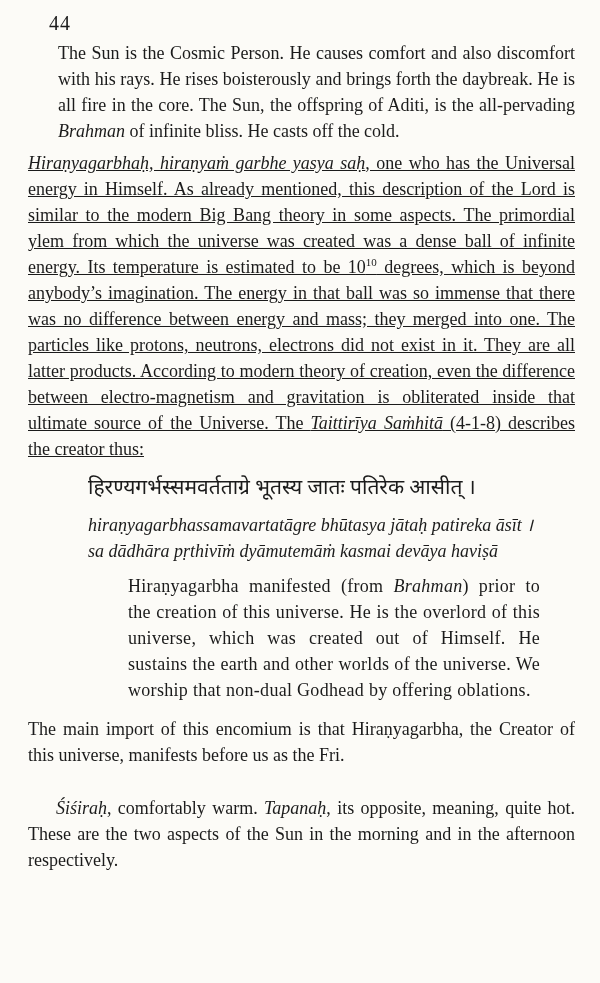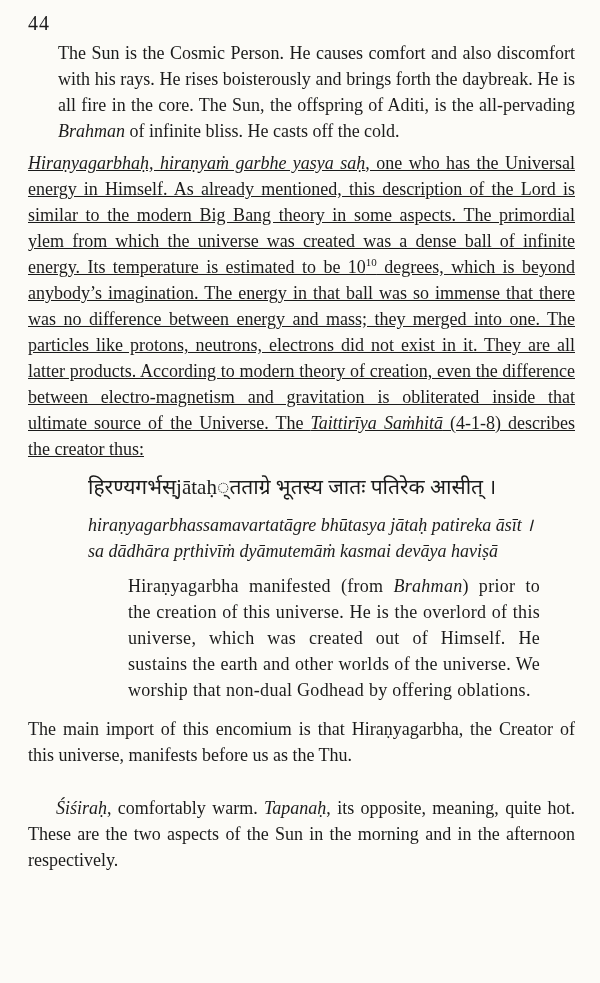--- a/index.html
+++ b/index.html
@@ -20,21 +20,21 @@
     padding: 10px 25px 0 28px;
     overflow: hidden;
   }
   .page-header {
     display: flex;
     justify-content: space-between;
     align-items: baseline;
     font-size: 20px;
     line-height: 26px;
   }
-  .page-number { font-style: normal; letter-spacing: 1px; }
+  .page-number { font-style: normal; letter-spacing: 1px; margin-left: 21px; }
   .running-title { font-style: italic; }
 
   p { margin: 0; text-align: justify; }
   .i { font-style: italic; }
   .sup { font-size: 11px; vertical-align: super; line-height: 0; }
 
   .intro-block {
     margin: 4px 0 0 30px;
   }
   .body-para {
@@ -76,27 +76,27 @@
 
   <div class="page-header">
     <span class="page-number">44</span>
   </div>
 
   <p class="intro-block"><span>The Sun is the Cosmic Person. He causes comfort and also discomfort with his rays. He rises boisterously and brings forth the daybreak. He is all fire in the core. The Sun, the offspring of Aditi, is the all-pervading </span><span class="i">Brahman</span><span> of infinite bliss. He casts off the cold.</span></p>
 
   <p class="body-para"><span class="i">Hiraṇyagarbhaḥ, hiraṇyaṁ garbhe yasya saḥ</span><span>, one who has the Universal energy in Himself. As already mentioned, this description of the Lord is similar to the modern Big Bang theory in some aspects. The primordial ylem from which the universe was created was a dense ball of infinite energy. Its temperature is estimated to be 10</span><sup class="sup">10</sup><span> degrees, which is beyond anybody’s imagination. The energy in that ball was so immense that there was no difference between energy and mass; they merged into one. The particles like protons, neutrons, electrons did not exist in it. They are all latter products. According to modern theory of creation, even the difference between electro-magnetism and gravitation is obliterated inside that ultimate source of the Universe. The </span><span class="i">Taittirīya Saṁhitā</span><span> (4-1-8) describes the creator thus:</span></p>
 
   <div class="sanskrit-verse">
-    <div>हिरण्यगर्भस्jātaḥ्तताग्रे भूतस्य जातः पतिरेक आसीत् ।</div>
+    <div>हिरण्यगर्भस्समवर्तताग्रे भूतस्य जातः पतिरेक आसीत् ।</div>
   </div>
 
   <div class="translit">
     <div>hiraṇyagarbhassamavartatāgre bhūtasya jātaḥ patireka āsīt ।</div>
     <div>sa dādhāra pṛthivīṁ dyāmutemāṁ kasmai devāya haviṣā</div>
   </div>
 
   <p class="translation-block"><span>Hiraṇyagarbha manifested (from </span><span class="i">Brahman</span><span>) prior to the creation of this universe. He is the overlord of this universe, which was created out of Himself. He sustains the earth and other worlds of the universe. We worship that non-dual Godhead by offering oblations.</span></p>
 
-  <p class="import-para"><span>The main import of this encomium is that Hiraṇyagarbha, the Creator of this universe, manifests before us as the Thu.</span></p>
+  <p class="import-para"><span>The main import of this encomium is that Hiraṇyagarbha, the Creator of this universe, manifests before us as the Fri.</span></p>
 
   <p class="sisirah-para"><span class="i">Śiśiraḥ</span><span>, comfortably warm. </span><span class="i">Tapanaḥ</span><span>, its opposite, meaning, quite hot. These are the two aspects of the Sun in the morning and in the afternoon respectively.</span></p>
 
 </div>
 
 </body></html>

